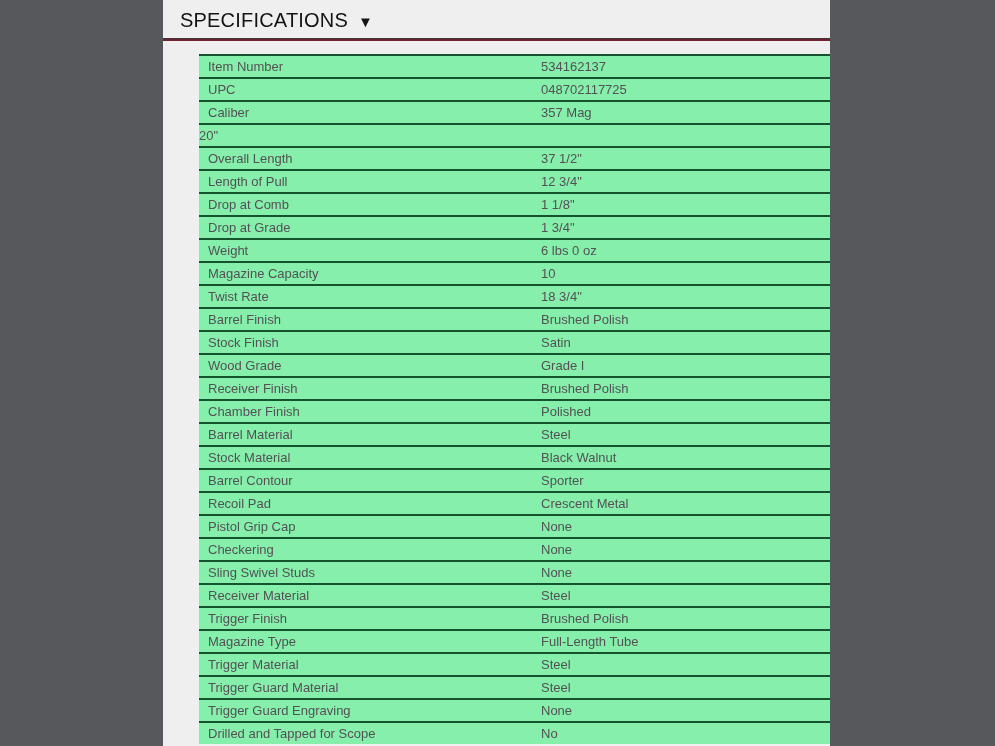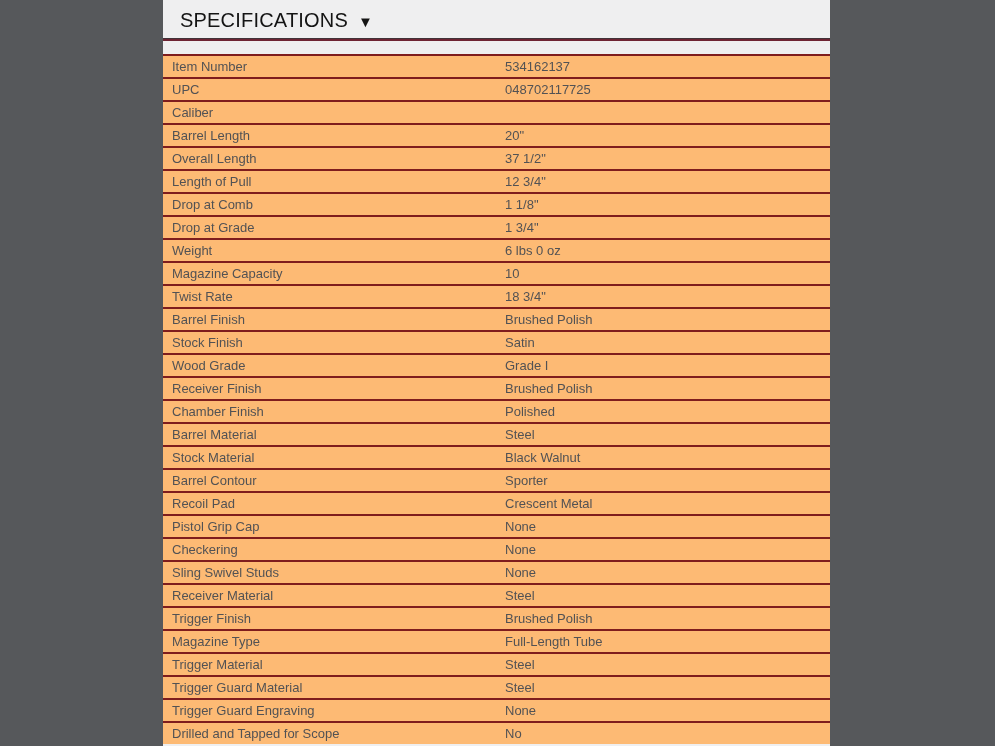--- a/index.html
+++ b/index.html
@@ -47,23 +47,24 @@
     border-top: 1px solid #413339;
     width: 667px;
   }
   .spec-table {
     margin-top: 13px;
     width: 667px;
   }
   .spec-row {
     display: flex;
     height: 23px;
-    border-top: 2px solid #7f1d1d;
-    background: #fdba74;
+    border-top: 2px solid #14532d;
+    background: #86efac;
     align-items: center;
+    margin-left: 36px;
   }
   .spec-label {
     width: 342px;
     padding-left: 9px;
     font-size: 13px;
     color: #525254;
     white-space: nowrap;
     overflow: hidden;
   }
   .spec-value {
@@ -91,23 +92,23 @@
         <div class="spec-row">
           <div class="spec-label">Item Number</div>
           <div class="spec-value">534162137</div>
         </div>
         <div class="spec-row">
           <div class="spec-label">UPC</div>
           <div class="spec-value">048702117725</div>
         </div>
         <div class="spec-row">
           <div class="spec-label">Caliber</div>
-        </div>
-        <div class="spec-row">
-          <div class="spec-label">Barrel Length</div>
+          <div class="spec-value">357 Mag</div>
+        </div>
+        <div class="spec-row">
           <div class="spec-value">20"</div>
         </div>
         <div class="spec-row">
           <div class="spec-label">Overall Length</div>
           <div class="spec-value">37 1/2"</div>
         </div>
         <div class="spec-row">
           <div class="spec-label">Length of Pull</div>
           <div class="spec-value">12 3/4"</div>
         </div>

